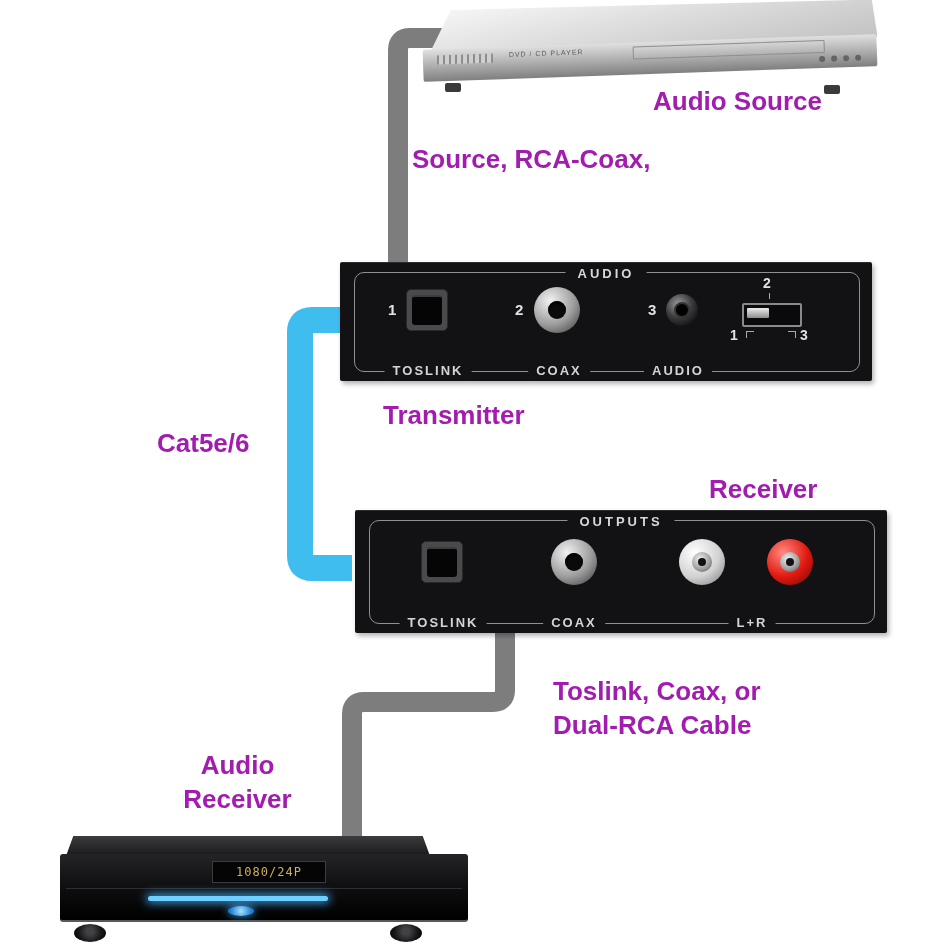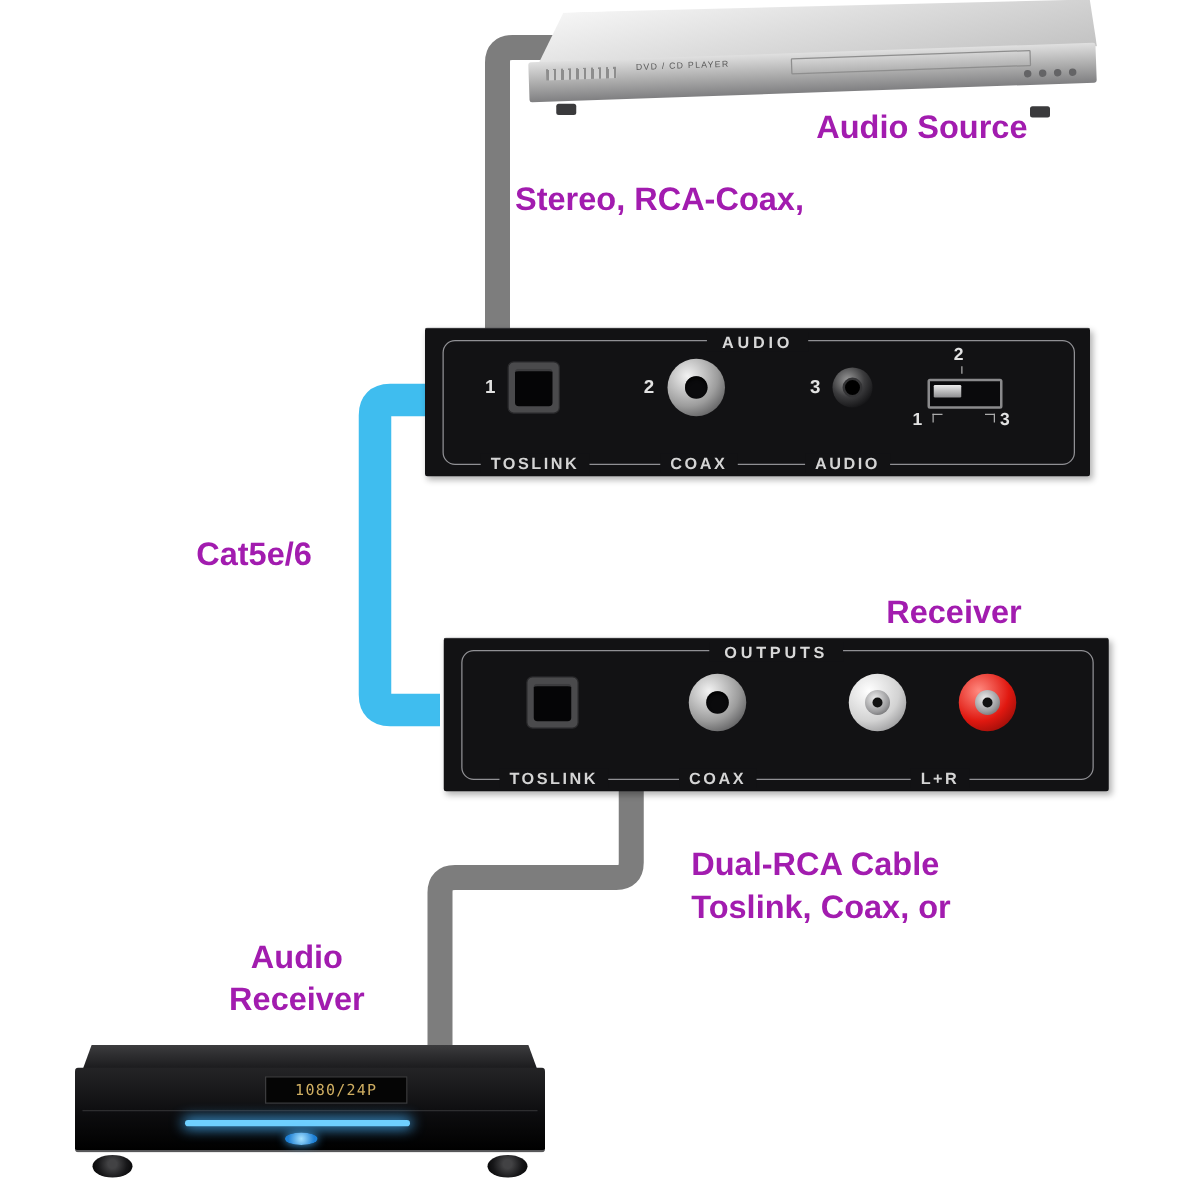--- a/index.html
+++ b/index.html
@@ -135,21 +135,21 @@
   
   .bdp { position:absolute; left:60px; top:836px; width:376px; height:106px; z-index:2; }
   .bdp-top {
     position:absolute; left:6px; top:0; width:364px; height:20px;
     background:linear-gradient(180deg,#3c3c3e,#19191b);
     clip-path:polygon(2% 0, 98% 0, 100% 100%, 0 100%);
   }
   .bdp-front {
     position:absolute; left:0; top:18px; width:376px; height:66px;
     background:linear-gradient(180deg,#242426 0%, #0d0d0f 55%, #000 100%);
-    border-radius:3px; border-bottom:2px solid #58585a;
+    border-radius:3px; border-bottom:2px solid #58585a;padding-left:32px;
   }
   .bdp-seam { position:absolute; left:6px; right:6px; top:34px; height:1px; background:#2e2e30; }
   .bdp-display {
     position:absolute; left:152px; top:7px; width:112px; height:20px;
     background:#050505; border:1px solid #3c3c3e;
     display:flex; align-items:center; justify-content:center;
     color:#cfae62; font-family:"DejaVu Sans Mono", monospace; font-size:12px; letter-spacing:1px;
   }
   .bdp-tray {
     position:absolute; left:88px; top:42px; width:180px; height:5px;
@@ -263,26 +263,27 @@
       </div>
       <div class="bdp-tray"></div>
       <div class="bdp-logo"></div>
     </div>
     <div class="bdp-foot fl"></div>
     <div class="bdp-foot fr"></div>
   </div>
 
   <div class="lbl lbl-audio-source">Audio Source</div>
   <div class="lbl lbl-cable-top">
-    <div>Stereo, RCA-Coax,</div>
-  </div>
+    <div>Source, RCA-Coax,</div>
+  </div>
+  <div class="lbl lbl-transmitter">Transmitter</div>
   <div class="lbl lbl-cat5">Cat5e/6</div>
   <div class="lbl lbl-receiver">Receiver</div>
   <div class="lbl lbl-cable-bottom">
+    <div>Toslink, Coax, or</div>
     <div>Dual-RCA Cable</div>
-    <div>Toslink, Coax, or</div>
   </div>
   <div class="lbl lbl-audio-receiver">
     <div>Audio</div>
     <div>Receiver</div>
   </div>
 
 </div>
 
 </body></html>

